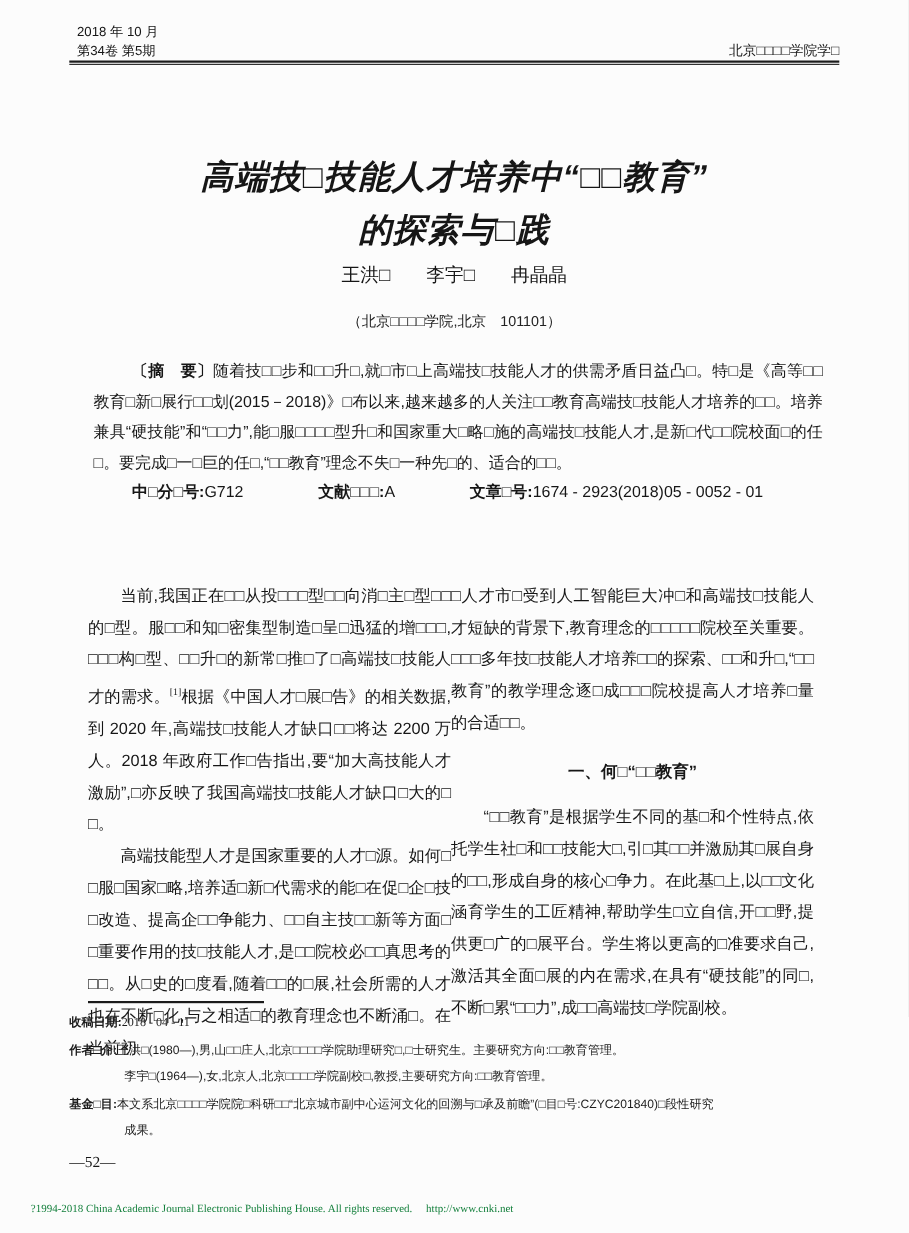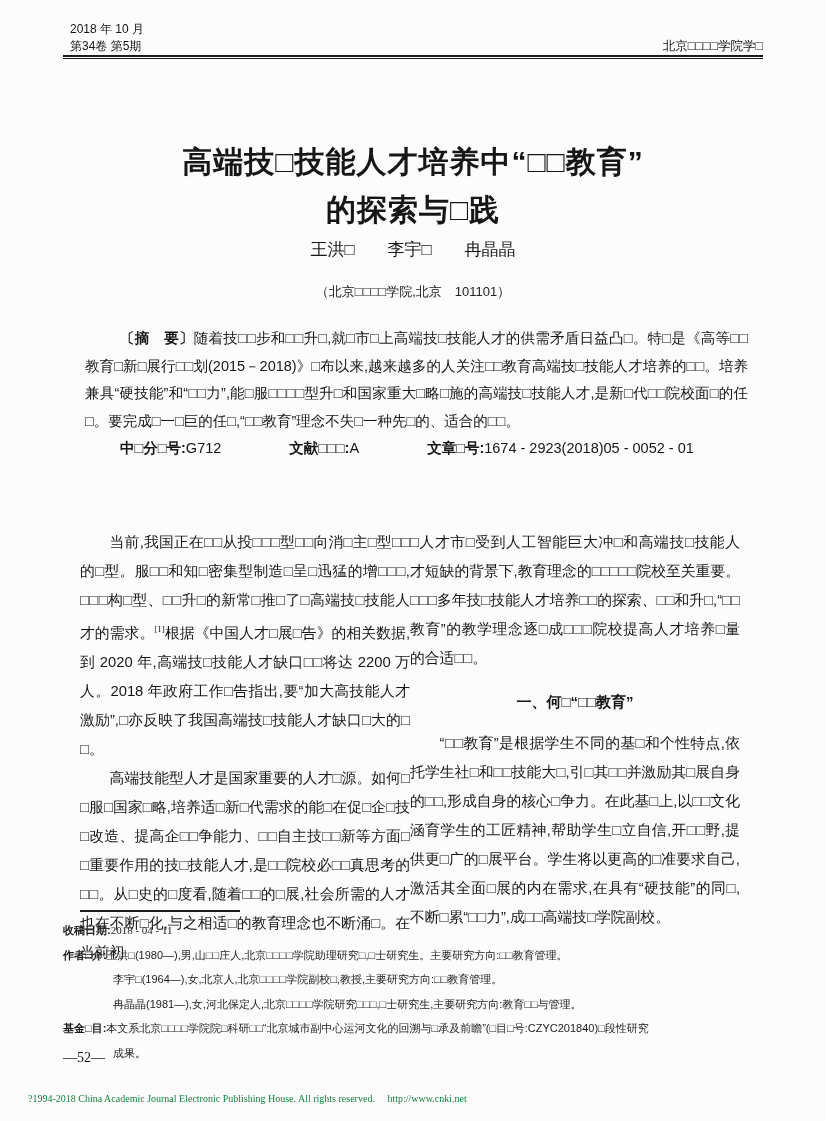--- a/index.html
+++ b/index.html
@@ -10,21 +10,21 @@
     font-family:"Liberation Sans", sans-serif;
     overflow:hidden;
   }
   
   .hdr-left { position:absolute; top:21px; left:70px; font-size:12px; line-height:17px; }
   .hdr-right { position:absolute; top:38px; right:63px; font-size:12.5px; }
   .rule-double { position:absolute; top:55px; left:63px; width:700px; height:4px;
     border-top:2px solid #1b1b1b; border-bottom:1px solid #1b1b1b; }
   
   .title { position:absolute; top:138px; left:63px; width:700px; text-align:center;
-    font-size:30px; font-weight:700; line-height:48px; letter-spacing:1px; }
+    font-size:30px; font-weight:700; line-height:48px; letter-spacing:1px;font-style:italic; }
   .authors { position:absolute; top:238px; left:63px; width:700px; text-align:center;
     font-size:17px; font-weight:400; }
   .authors span { margin:0 14px; }
   .affiliation { position:absolute; top:283px; left:63px; width:700px; text-align:center;
     font-size:13px; color:#222; }
   
   .meta { position:absolute; top:325px; left:85px; width:663px;
     font-size:14.5px; line-height:27.5px; }
   .meta p { text-align:justify; text-indent:35px; word-break:break-all; }
   .lbl { font-weight:700; }
@@ -94,21 +94,20 @@
       <p class="ind">“□□教育”是根据学生不同的基□和个性特点,依托学生社□和□□技能大□,引□其□□并激励其□展自身的□□,形成自身的核心□争力。在此基□上,以□□文化涵育学生的工匠精神,帮助学生□立自信,开□□野,提供更□广的□展平台。学生将以更高的□准要求自己,激活其全面□展的内在需求,在具有“硬技能”的同□,不断□累“□□力”,成□□高端技□学院副校。</p>
     </div>
   </div>
 
   <div class="fn-rule"></div>
 
   <div class="footnotes">
     <div class="fn-row"><span class="lbl">收稿日期:</span><span class="num">2018 - 04 - 11</span></div>
     <div class="fn-row"><span class="lbl">作者□介:</span><span>王洪□(1980—),男,山□□庄人,北京□□□□学院助理研究□,□士研究生。主要研究方向:□□教育管理。</span></div>
     <div class="fn-cont">李宇□(1964—),女,北京人,北京□□□□学院副校□,教授,主要研究方向:□□教育管理。</div>
-    <div class="fn-cont">冉晶晶(1981—),女,河北保定人,北京□□□□学院研究□□□,□士研究生,主要研究方向:教育□□与管理。</div>
     <div class="fn-row"><span class="lbl">基金□目:</span><span>本文系北京□□□□学院院□科研□□“北京城市副中心运河文化的回溯与□承及前瞻”(□目□号:CZYC201840)□段性研究</span></div>
     <div class="fn-cont">成果。</div>
   </div>
 
   <div class="page-num">—52—</div>
 
   <div class="watermark">?1994-2018 China Academic Journal Electronic Publishing House. All rights reserved.　 http://www.cnki.net</div>
 
 </div>
 

